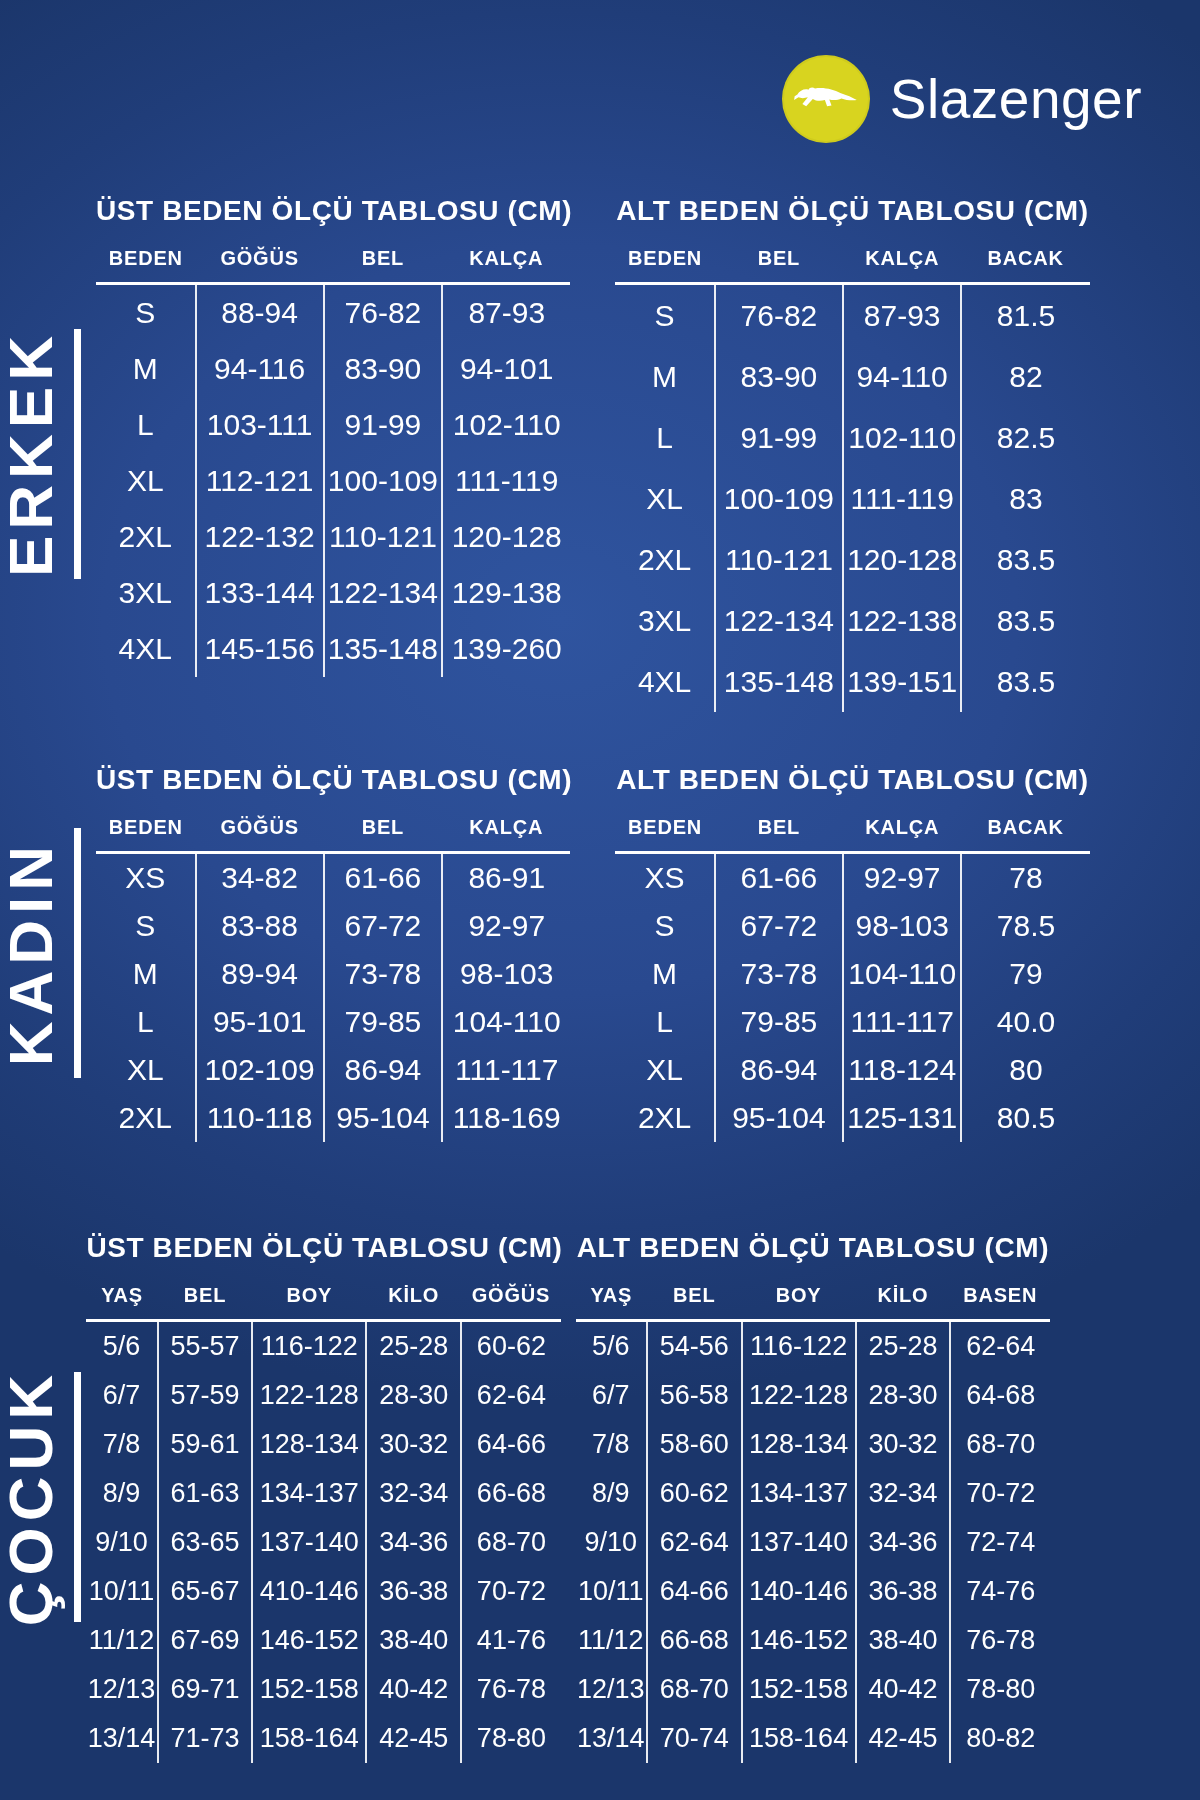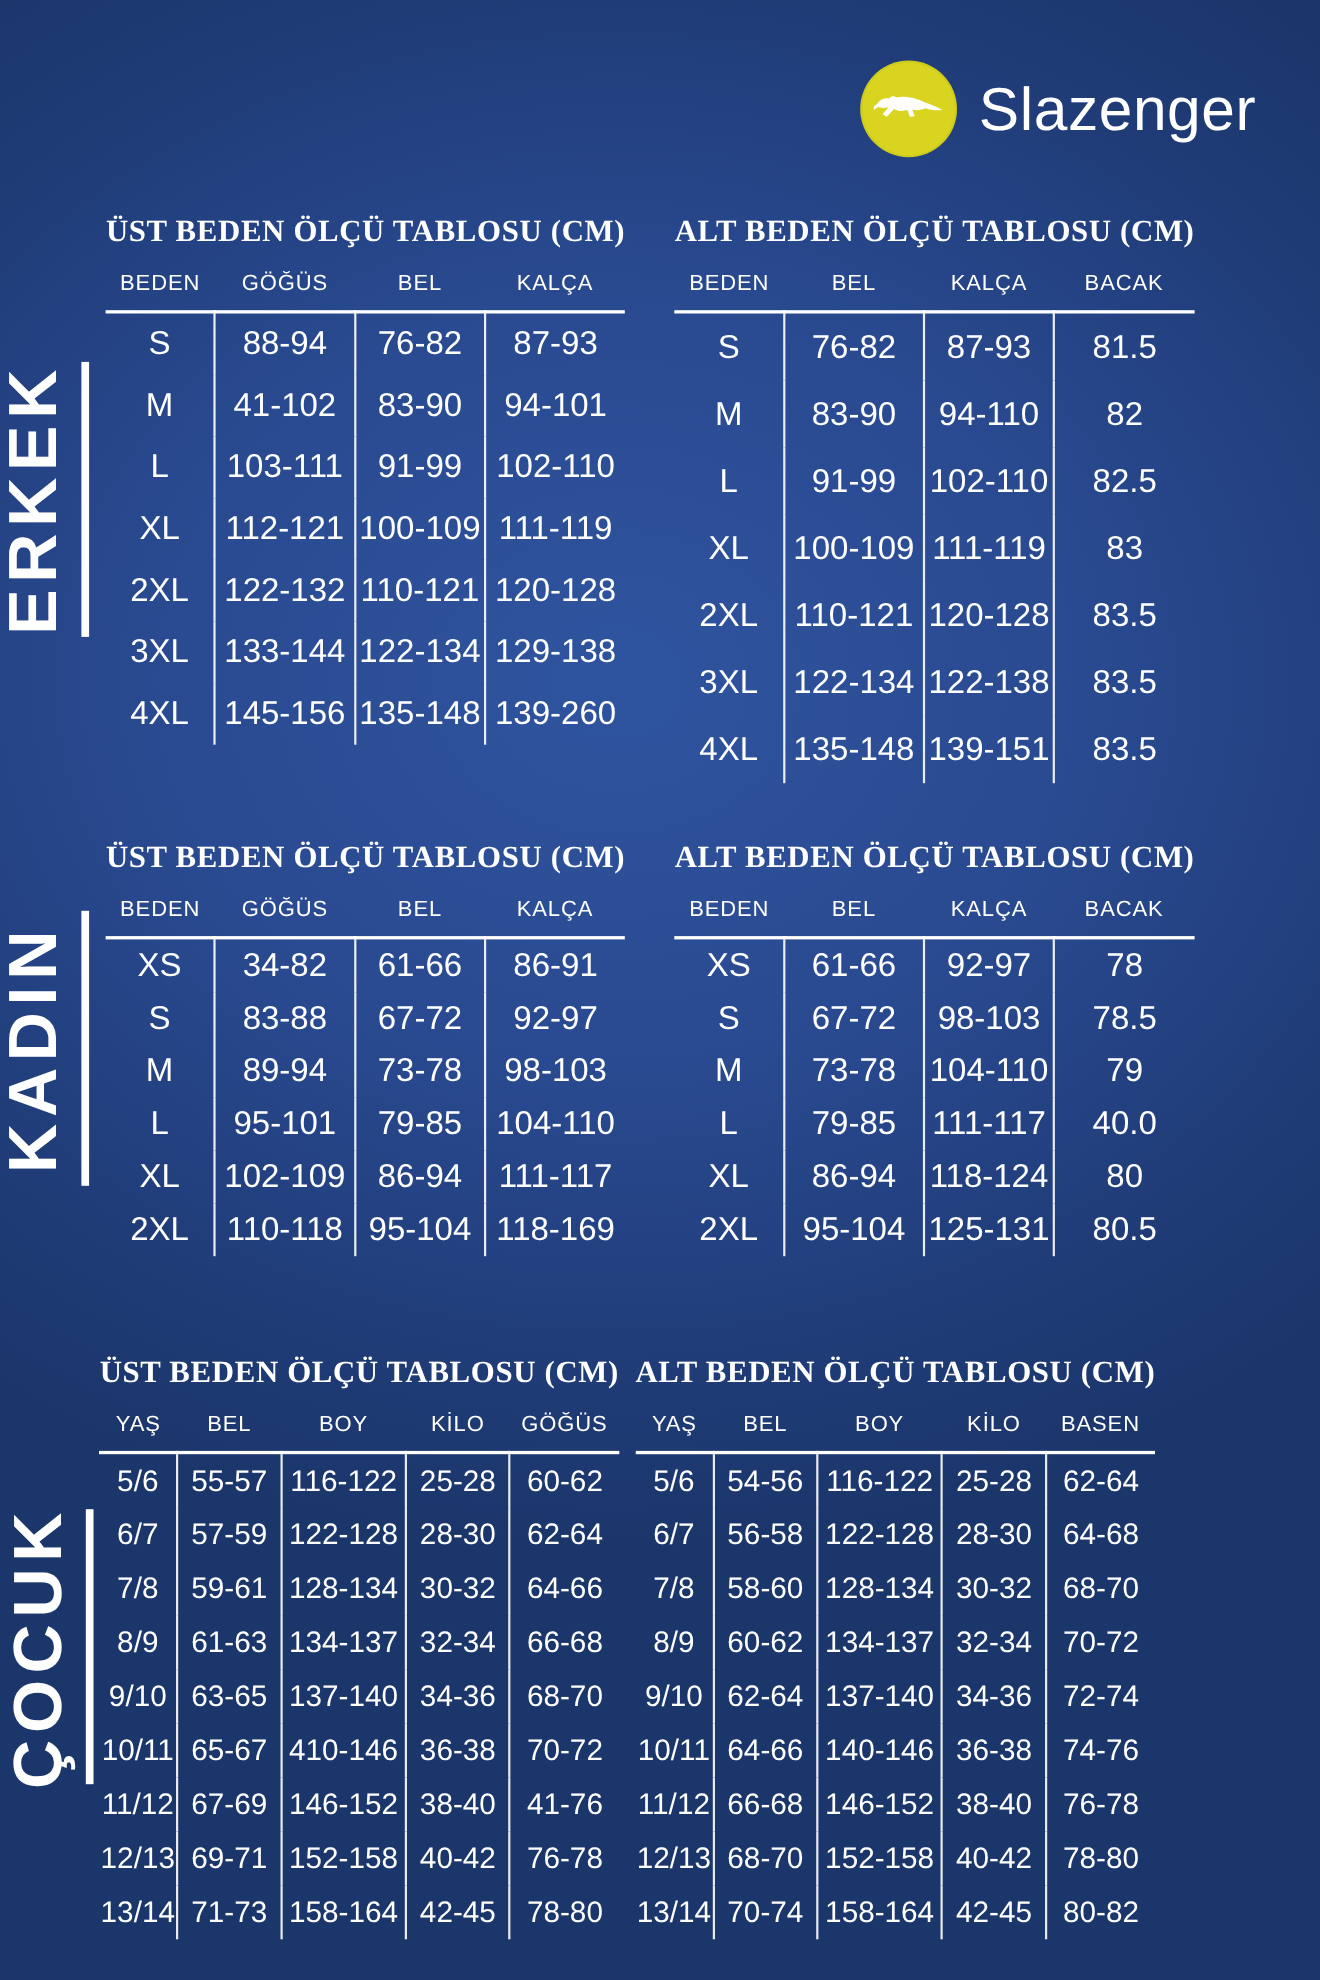--- a/index.html
+++ b/index.html
@@ -29,25 +29,25 @@
     writing-mode:vertical-rl; transform:rotate(180deg);
     color:#fff; font-weight:bold; font-size:62px; letter-spacing:6px; line-height:1;
   }
   .side-bar { width:7px; background:#fff; height:250px; }
 
   .tables { flex:1; display:flex; }
   #sec-erkek .tables, #sec-kadin .tables { margin-left:15px; gap:45px; padding-right:165px; }
   #sec-cocuk .tables { margin-left:5px; gap:15px; padding-right:150px; }
   .tbl-block { flex:1; min-width:0; }
 
-  .tbl-title { margin:0 0 20px 0; text-align:right; color:#fff; font-size:28px; font-weight:800; letter-spacing:0.6px; white-space:nowrap;font-family:Liberation Serif, serif; }
+  .tbl-title { margin:0 0 20px 0; text-align:center; color:#fff; font-size:28px; font-weight:800; letter-spacing:0.6px; white-space:nowrap; }
 
   table.size-table { width:100%; border-collapse:collapse; table-layout:fixed; }
   table.size-table thead tr { border-bottom:3px solid #ffffff; }
-  table.size-table th { color:#fff; font-size:20px; font-weight:normal; letter-spacing:0.8px; padding:0 0 12px 0; text-align:center; }
+  table.size-table th { color:#fff; font-size:20px; font-weight:bold; letter-spacing:0.8px; padding:0 0 12px 0; text-align:center; }
   table.size-table td { color:#fff; text-align:center; vertical-align:middle; }
   table.size-table tbody td + td { border-left:2px solid rgba(255,255,255,0.9); }
 
   .cols4 td { font-size:30px; }
   .cols5 td { font-size:27px; }
   .cols4 th:nth-child(1){width:21%} .cols4 th:nth-child(2){width:27%}
   .cols4 th:nth-child(3){width:25%} .cols4 th:nth-child(4){width:27%}
   .cols5 th:nth-child(1){width:15%} .cols5 th:nth-child(2){width:20%}
   .cols5 th:nth-child(3){width:24%} .cols5 th:nth-child(4){width:20%}
   .cols5 th:nth-child(5){width:21%}
@@ -101,21 +101,21 @@
             </thead>
             <tbody>
               <tr>
                 <td>S</td>
                 <td>88-94</td>
                 <td>76-82</td>
                 <td>87-93</td>
               </tr>
               <tr>
                 <td>M</td>
-                <td>41-102</td>
+                <td>94-116</td>
                 <td>83-90</td>
                 <td>94-101</td>
               </tr>
               <tr>
                 <td>L</td>
                 <td>103-111</td>
                 <td>91-99</td>
                 <td>102-110</td>
               </tr>
               <tr>

